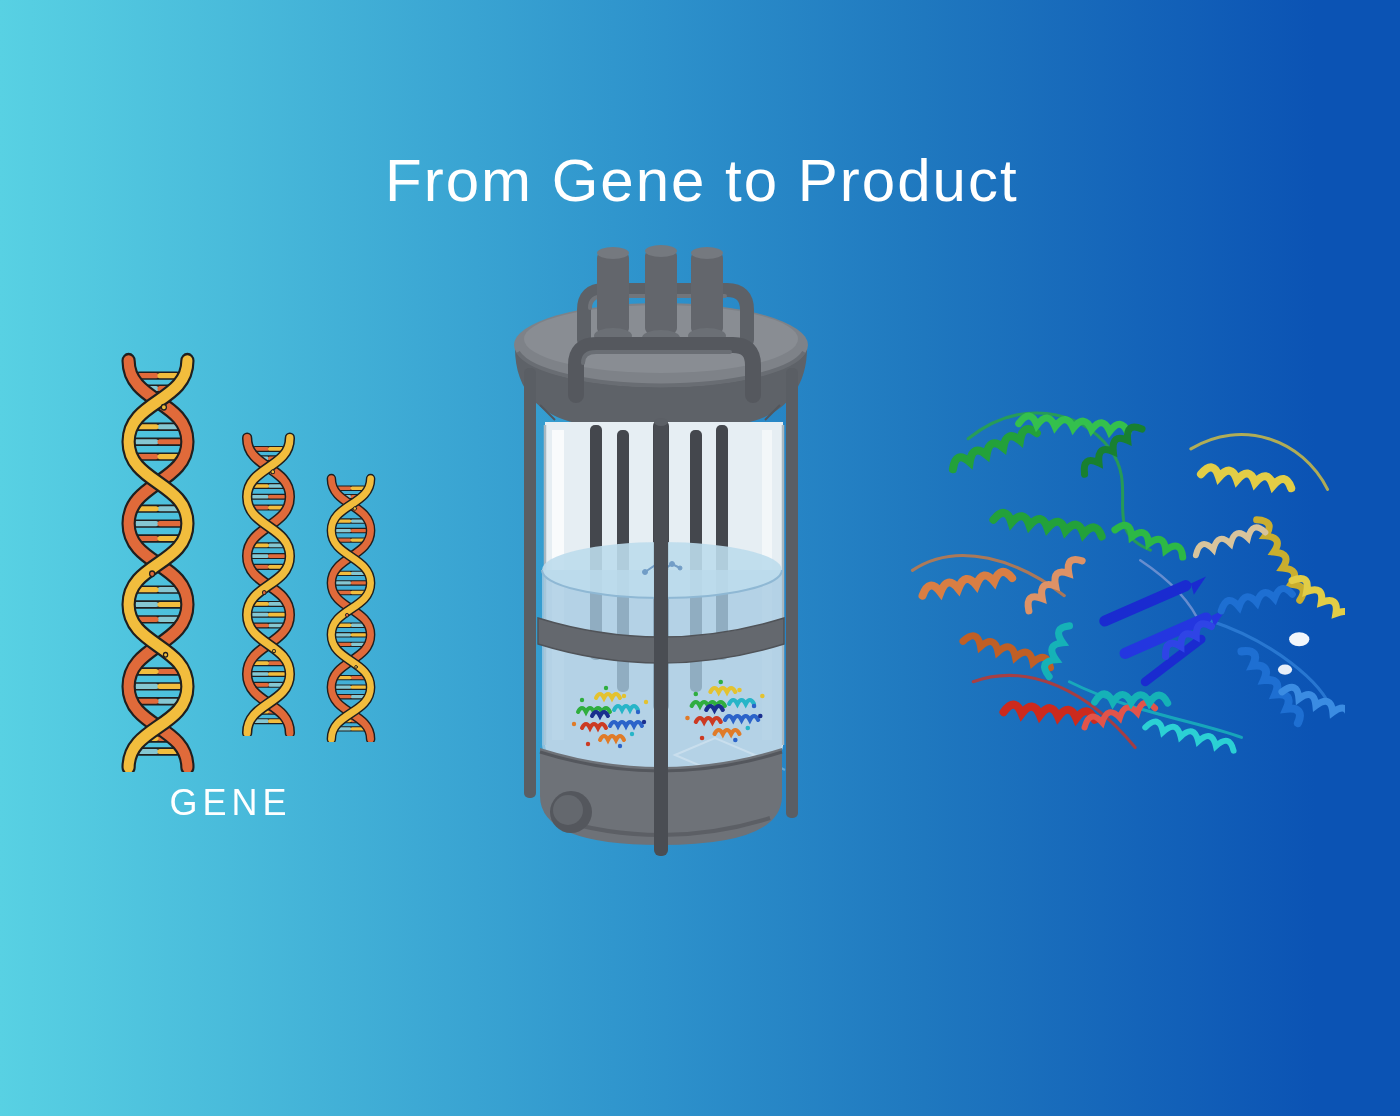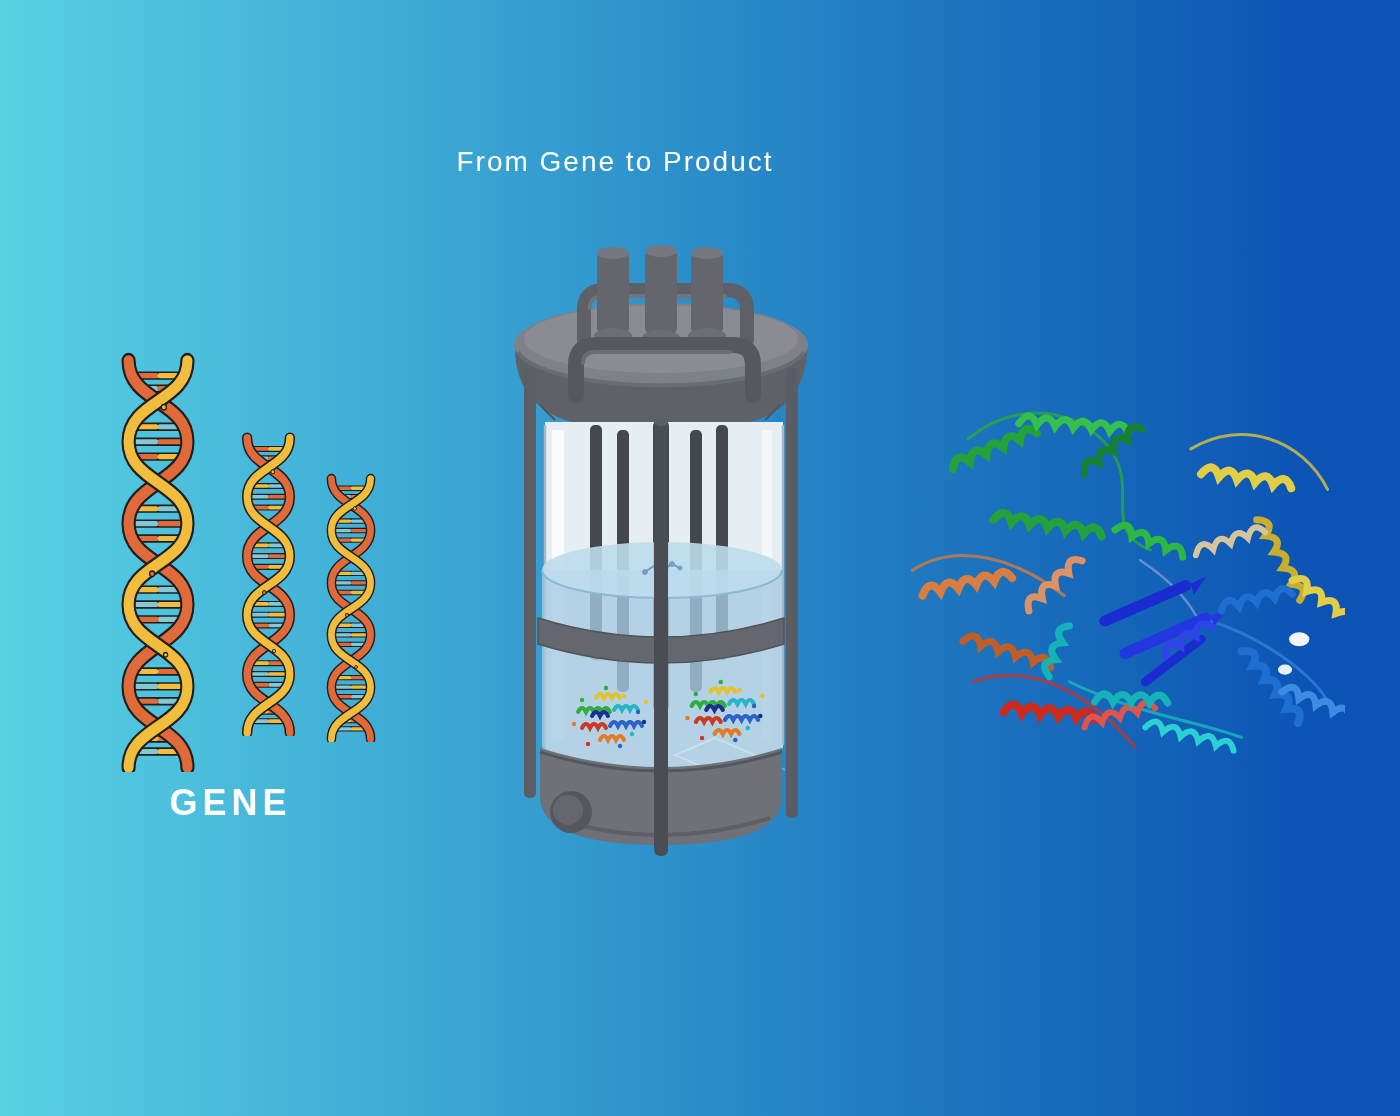--- a/index.html
+++ b/index.html
@@ -11,27 +11,27 @@
       var(--bg-left,#58d1e3) 0%,
       var(--bg-mid,#2e93cc) 46%,
       #1f78bf 66%,
       var(--bg-right,#0b53b4) 94%);
     font-family:"Liberation Sans", sans-serif;
   }
   .page-title{
     position:absolute;left:385px;top:146px;width:460px;
     text-align:center;
     color:var(--text,#ffffff);
-    font-size:28px;font-weight:400;letter-spacing:2px;
+    font-size:60px;font-weight:400;letter-spacing:2px;
     white-space:nowrap;
   }
   .caption{
     position:absolute;
     color:var(--text,#ffffff);
-    font-size:36px;font-weight:700;letter-spacing:5px;
+    font-size:36px;font-weight:400;letter-spacing:5px;
     text-align:center;white-space:nowrap;
   }
   .caption.gene{left:158px;top:782px;width:145px;}
   .caption.product{left:1020px;top:782px;width:238px;}
   svg{position:absolute;display:block;}
   .dna1{left:116px;top:344px;width:84px;height:428px;}
   .dna2{left:238px;top:426px;width:61px;height:310px;}
   .dna3{left:323px;top:468px;width:56px;height:274px;}
   .reactor{left:500px;top:240px;width:320px;height:625px;}
   .protein{left:895px;top:378px;width:450px;height:405px;}

